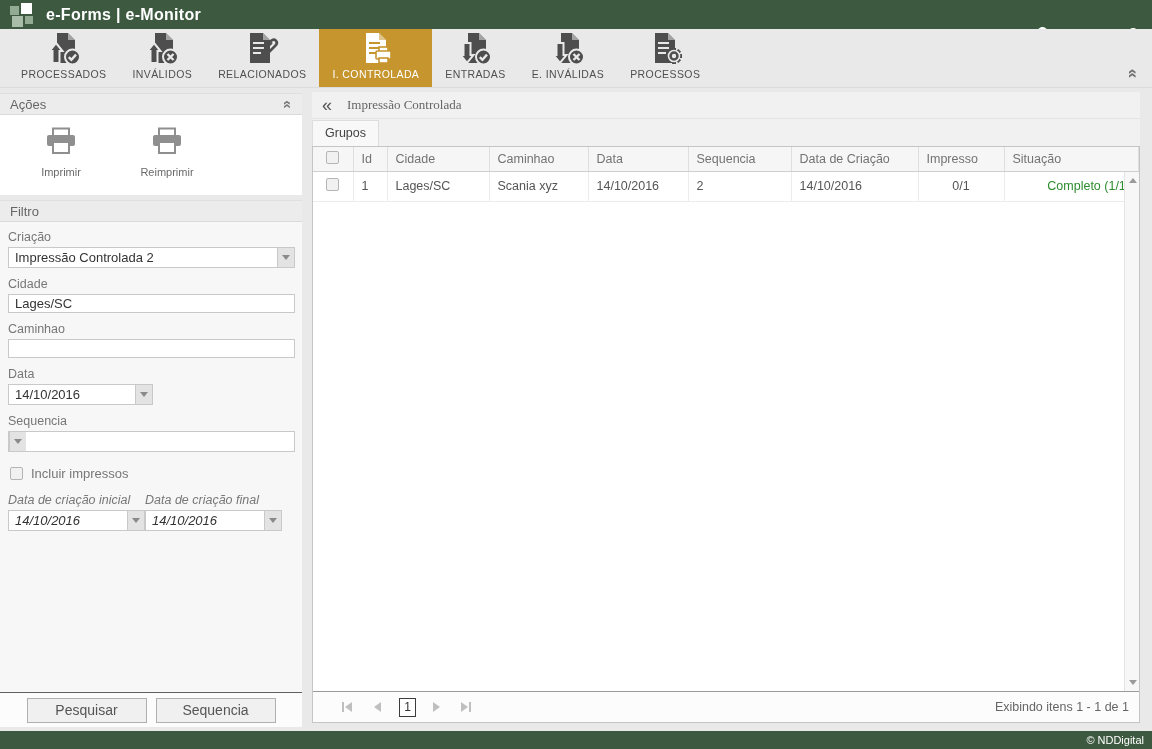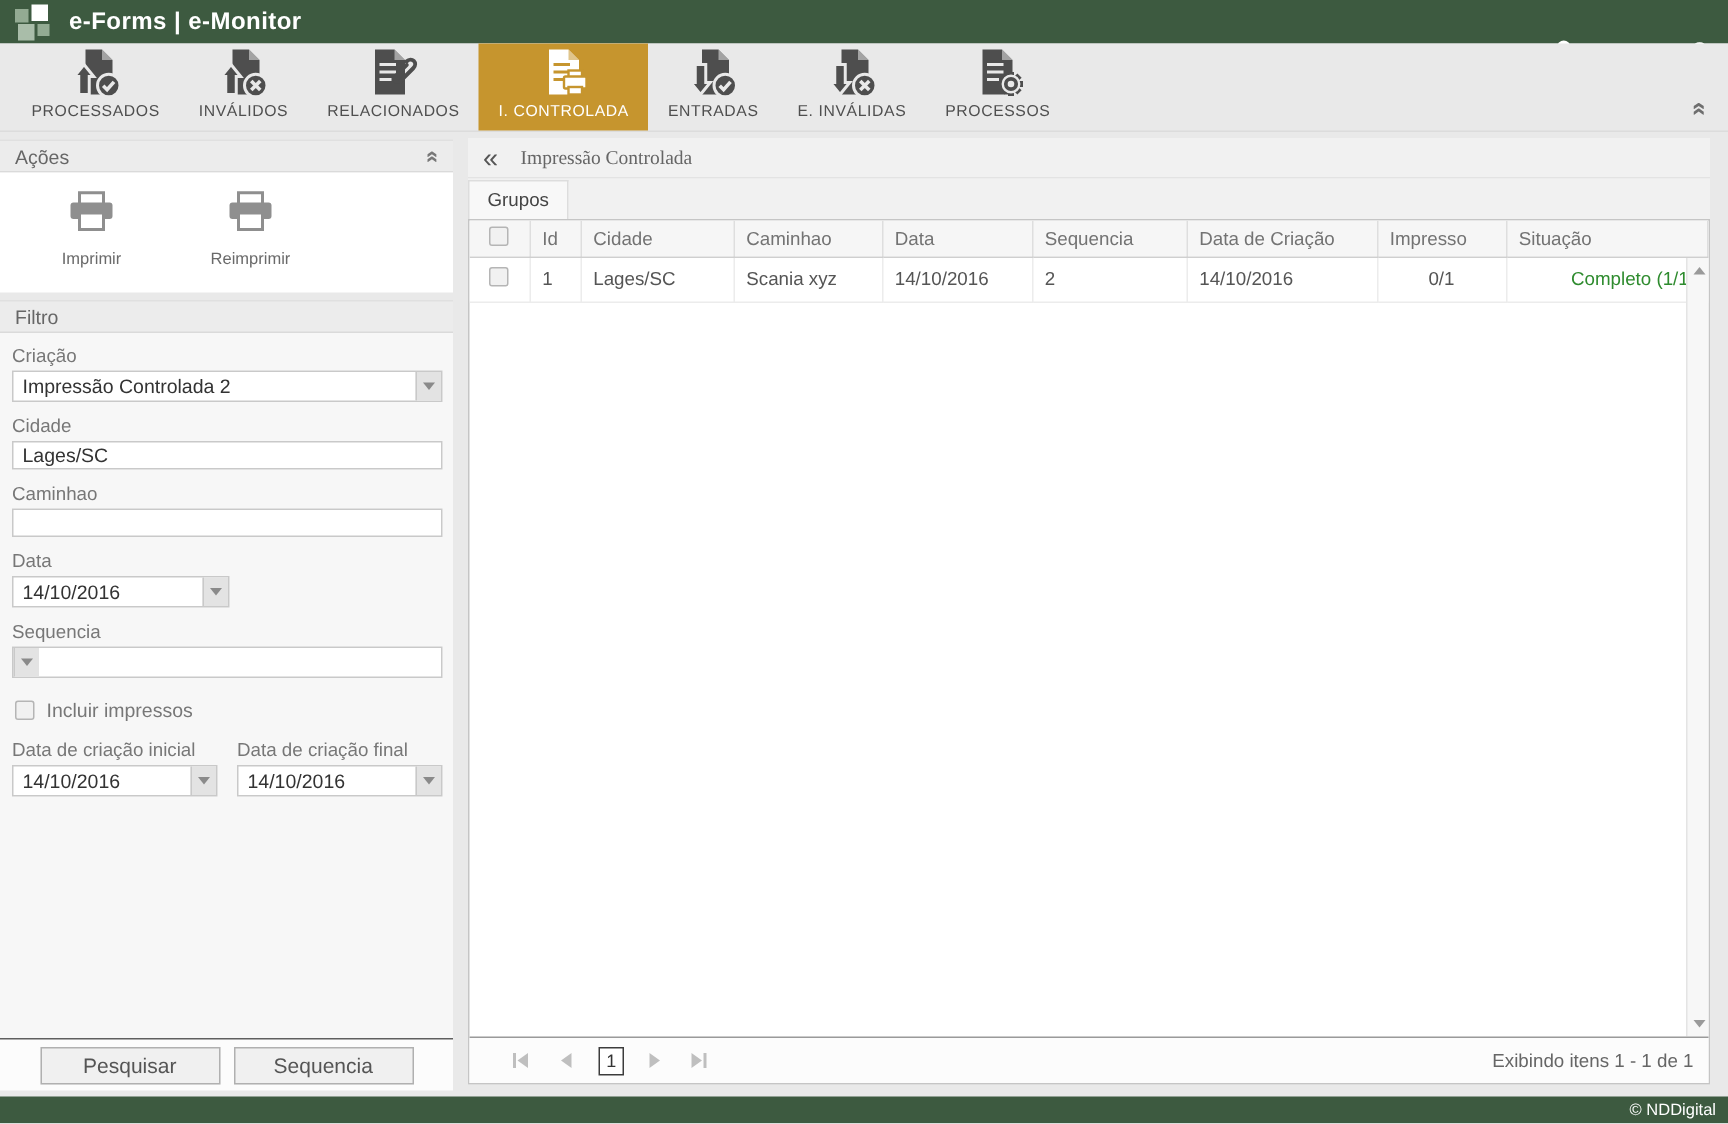--- a/index.html
+++ b/index.html
@@ -66,21 +66,21 @@
   .sel .btn { width:17px; background:#e3e3e3; border-left:1px solid #c9c9c9;
               display:flex; align-items:center; justify-content:center; }
   .sel .btn b { width:0; height:0; border-left:4px solid transparent; border-right:4px solid transparent;
                 border-top:5px solid #8a8a8a; }
   .tinput { width:100%; height:19px; border:1px solid #c9c9c9; font-size:13px; color:#333;
             padding:0 6px; font-family:"Liberation Sans", sans-serif; background:#fff; }
   .w-narrow { width:145px; }
   .cbx-row { display:flex; align-items:center; gap:8px; margin:14px 0 12px 2px; cursor:pointer; }
   .cbx { width:13px; height:13px; border:1px solid #b5b5b5; border-radius:2px; background:#f1f1f1; }
   .cbx-row .clabel { font-size:13px; color:#777; }
-  .two-col { display:flex; gap:13px; }
+  .two-col { display:flex; gap:0;font-style:italic; }
   .two-col .field { margin-bottom:0; }
   .two-col .sel { width:137px; }
   .sidebar-bottom { position:absolute; bottom:0; left:0; width:302px; height:35px;
                     background:#fcfcfc; border-top:1px solid #5f5f5f;
                     display:flex; align-items:center; justify-content:center; gap:9px; }
   .sbtn { width:120px; height:25px; background:#f0f0f0; border:1px solid #b0b0b0;
           color:#555; font-size:14px; font-family:"Liberation Sans", sans-serif;
           cursor:pointer; line-height:22px; text-align:center; }
 
   

